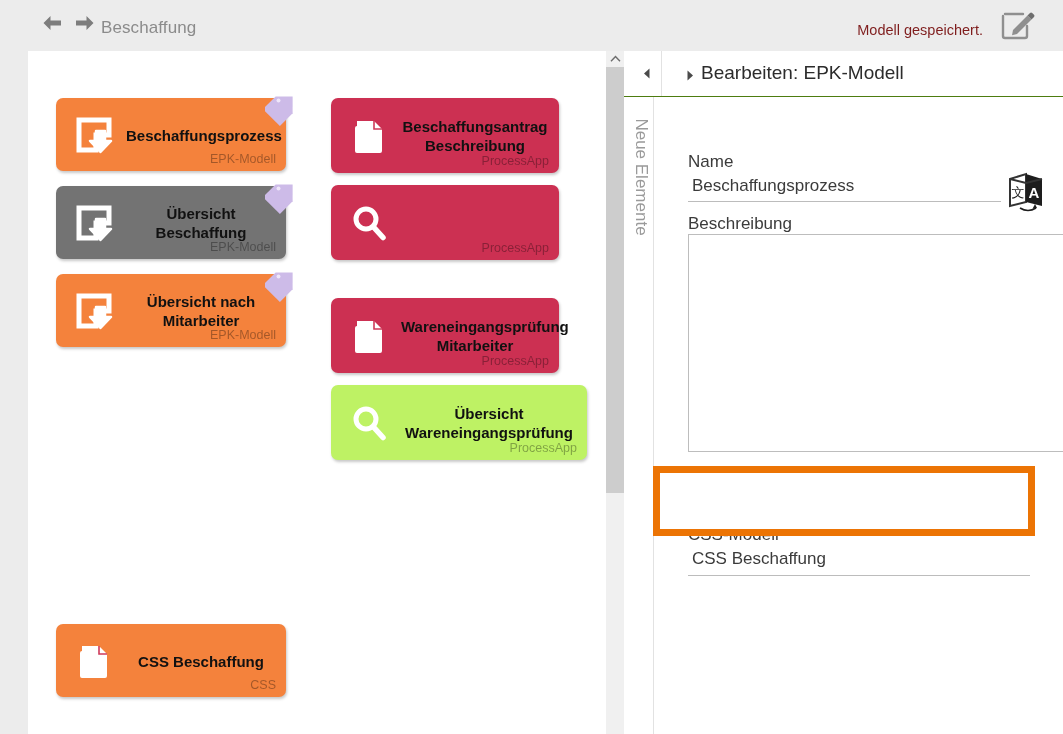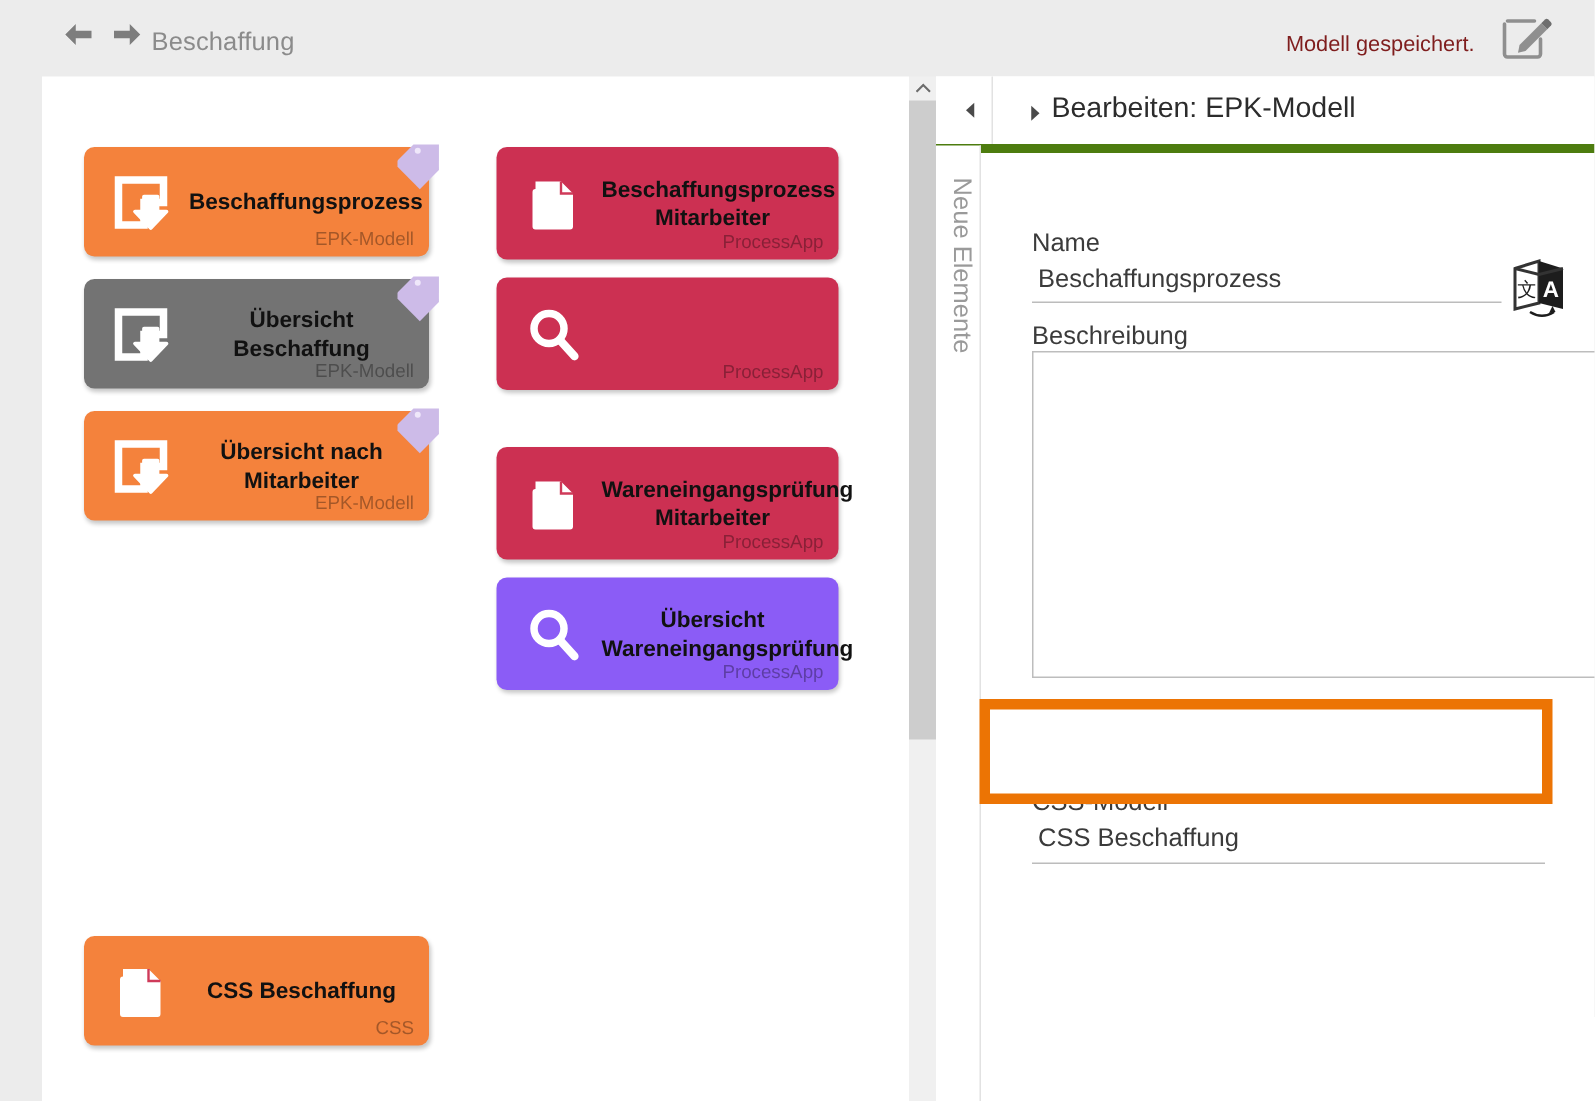--- a/index.html
+++ b/index.html
@@ -33,21 +33,21 @@
   .tag-corner svg{display:block;}
 
   
   .cscroll{position:absolute;left:606px;top:51px;width:18px;height:683px;background:#f0f0f0;}
   .cscroll-up{position:absolute;left:0;top:0;width:18px;height:16px;display:flex;align-items:center;justify-content:center;cursor:pointer;}
   .cscroll-up svg{display:block;}
   .cscroll-thumb{position:absolute;left:0;top:16px;width:18px;height:426px;background:#cdcdcd;cursor:pointer;}
 
   
   .panel{position:absolute;left:624px;top:51px;width:439px;height:683px;background:#fff;}
-  .panel-head{position:absolute;left:0;top:0;width:439px;height:45px;background:#fff;border-bottom:6px solid #4d7c0f;}
+  .panel-head{position:absolute;left:0;top:0;width:439px;height:45px;background:#fff;border-bottom:1px solid #4d7c0f;}
   .collapse-btn{position:absolute;left:9px;top:0;width:28px;height:45px;display:flex;align-items:center;justify-content:center;
       border-right:1px solid #e2e2e2;cursor:pointer;}
   .collapse-btn svg{display:block;}
   .panel-title-arrow{position:absolute;left:62px;top:19px;cursor:pointer;}
   .panel-title-arrow svg{display:block;}
   .panel-title{position:absolute;left:77px;top:11px;font-size:19px;color:#2c2c2c;}
 
   .side-tab{position:absolute;left:0;top:46px;width:29px;height:637px;border-right:1px solid #e2e2e2;background:#fff;cursor:pointer;}
   .side-tab span{position:absolute;left:-58px;top:70px;width:150px;
       transform:rotate(90deg);transform-origin:center;
@@ -154,21 +154,21 @@
         <div class="tile-title">CSS Beschaffung</div>
         <div class="tile-type">CSS</div>
       </div>
       <div class="tile" style="left: 303px; top: 47px; width: 228px; height: 75px; background: rgb(204, 48, 82);">
         <div class="tile-icon">
           <svg width="40" height="40" viewBox="0 0 40 40">
             <path d="M8 5 h17 l8 8 v22 a2 2 0 0 1 -2 2 h-23 a2 2 0 0 1 -2 -2 v-23 a2 2 0 0 1 2 -2 z" fill="#fff"></path>
             <path d="M25 5 v8 h8" fill="none" stroke="#cf3a59" stroke-width="1.6"></path>
           </svg>
         </div>
-        <div class="tile-title">Beschaffungsprozess Mitarbeiter</div>
+        <div class="tile-title">Beschaffungsantrag Beschreibung</div>
         <div class="tile-type">ProcessApp</div>
       </div>
       <div class="tile" style="left: 303px; top: 134px; width: 228px; height: 75px; background: rgb(204, 48, 82);">
         <div class="tile-icon">
           <svg width="40" height="40" viewBox="0 0 40 40">
             <circle cx="17" cy="16" r="10" fill="none" stroke="#fff" stroke-width="5"></circle>
             <path d="M24.5 24 L34 34.5" stroke="#fff" stroke-width="5.5" stroke-linecap="round"></path>
           </svg>
         </div>
         <div class="tile-type">ProcessApp</div>
@@ -176,21 +176,21 @@
       <div class="tile" style="left: 303px; top: 247px; width: 228px; height: 75px; background: rgb(204, 48, 82);">
         <div class="tile-icon">
           <svg width="40" height="40" viewBox="0 0 40 40">
             <path d="M8 5 h17 l8 8 v22 a2 2 0 0 1 -2 2 h-23 a2 2 0 0 1 -2 -2 v-23 a2 2 0 0 1 2 -2 z" fill="#fff"></path>
             <path d="M25 5 v8 h8" fill="none" stroke="#cf3a59" stroke-width="1.6"></path>
           </svg>
         </div>
         <div class="tile-title">Wareneingangsprüfung Mitarbeiter</div>
         <div class="tile-type">ProcessApp</div>
       </div>
-      <div class="tile" style="left: 303px; top: 334px; width: 228px; height: 75px; background: #8b5cf6;">
+      <div class="tile" style="left: 303px; top: 334px; width: 228px; height: 75px; background: #bef264; padding-left: 28px;">
         <div class="tile-icon">
           <svg width="40" height="40" viewBox="0 0 40 40">
             <circle cx="17" cy="16" r="10" fill="none" stroke="#fff" stroke-width="5"></circle>
             <path d="M24.5 24 L34 34.5" stroke="#fff" stroke-width="5.5" stroke-linecap="round"></path>
           </svg>
         </div>
         <div class="tile-title">Übersicht Wareneingangsprüfung</div>
         <div class="tile-type">ProcessApp</div>
       </div>
     </div>

